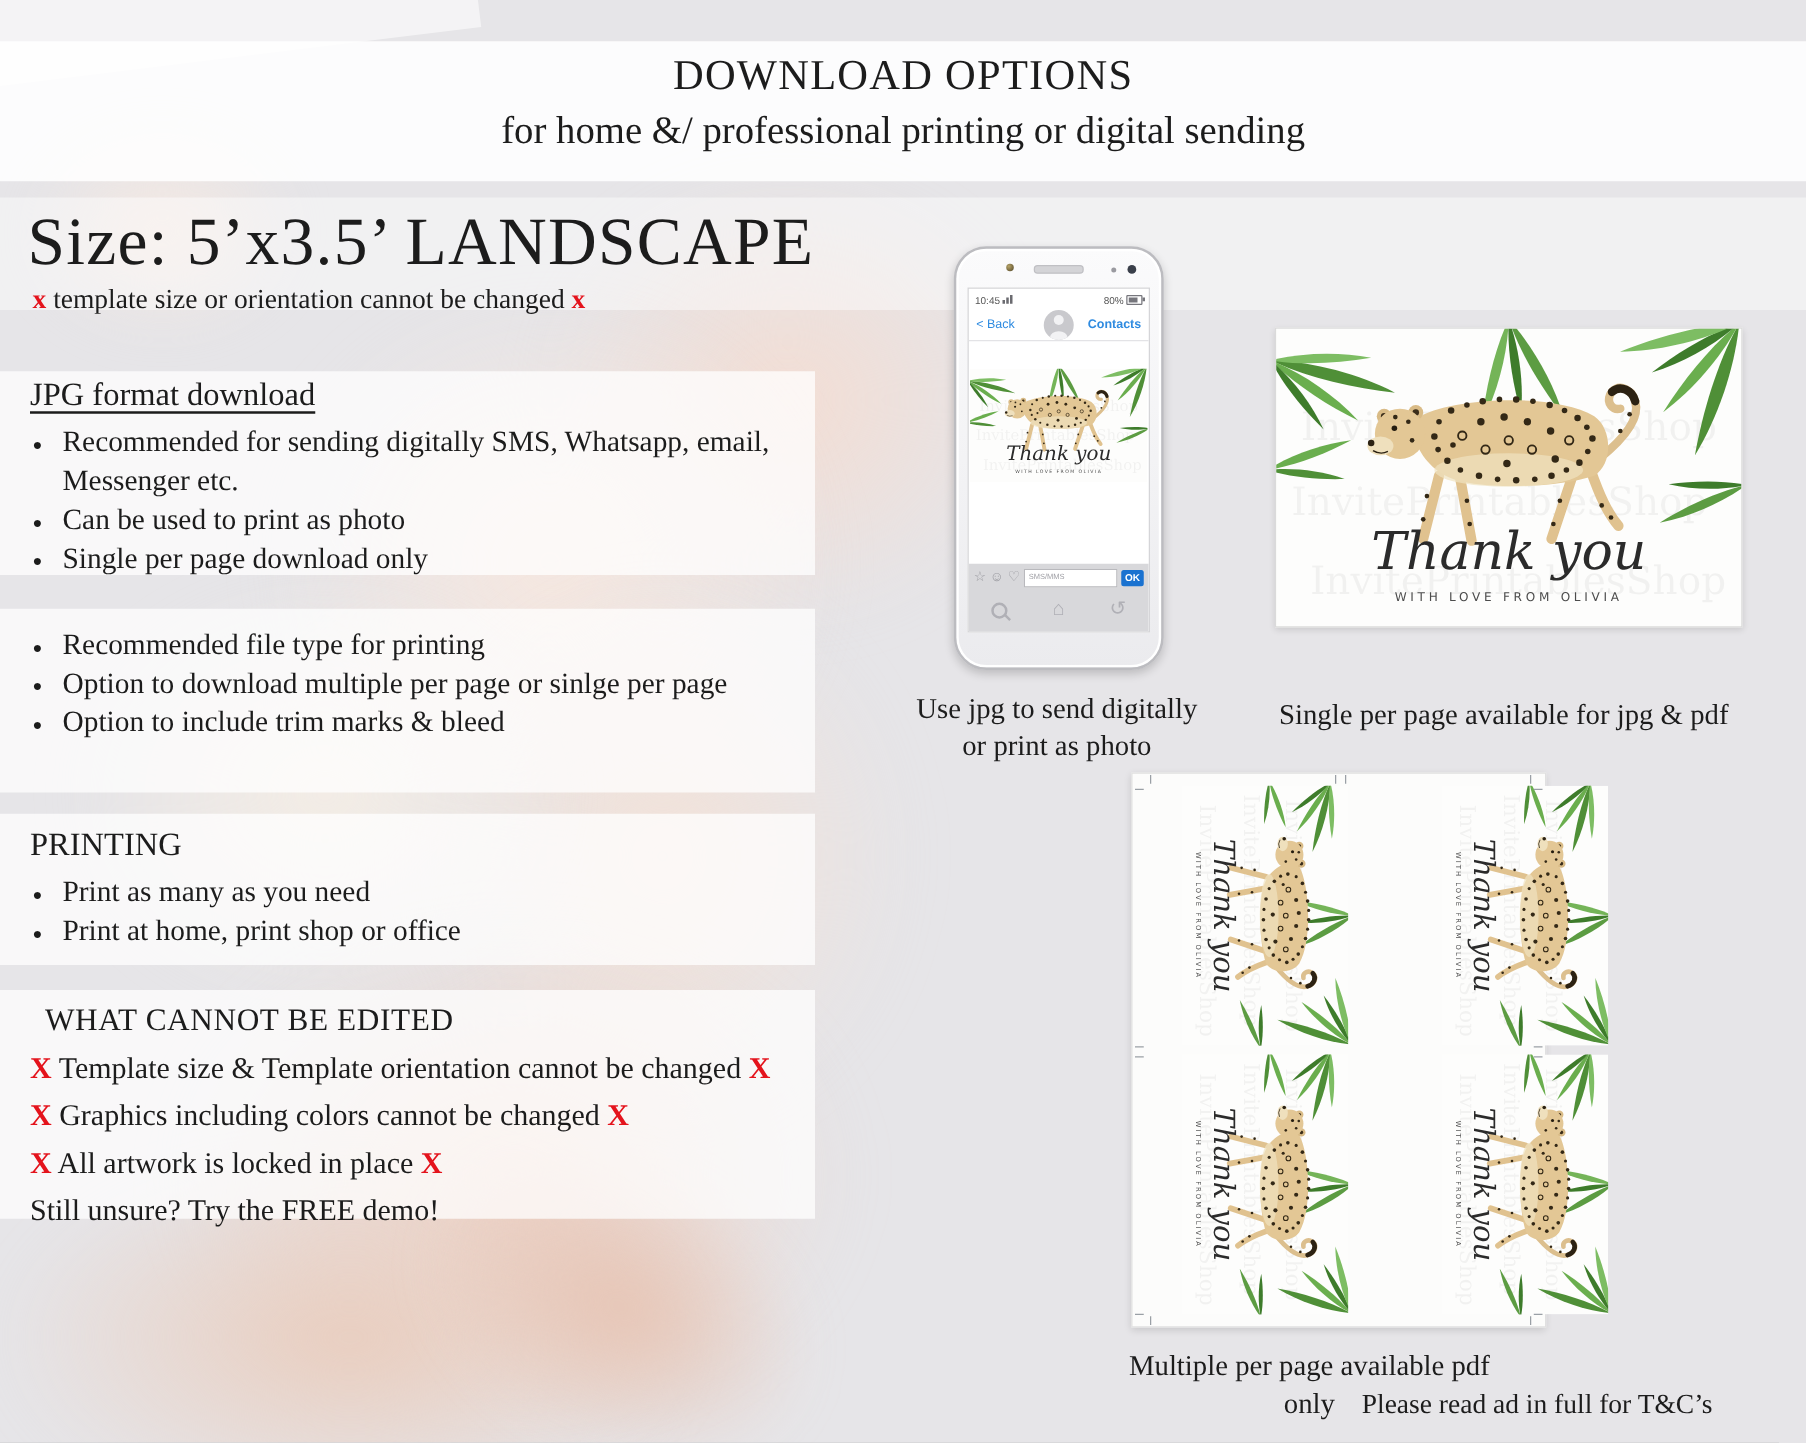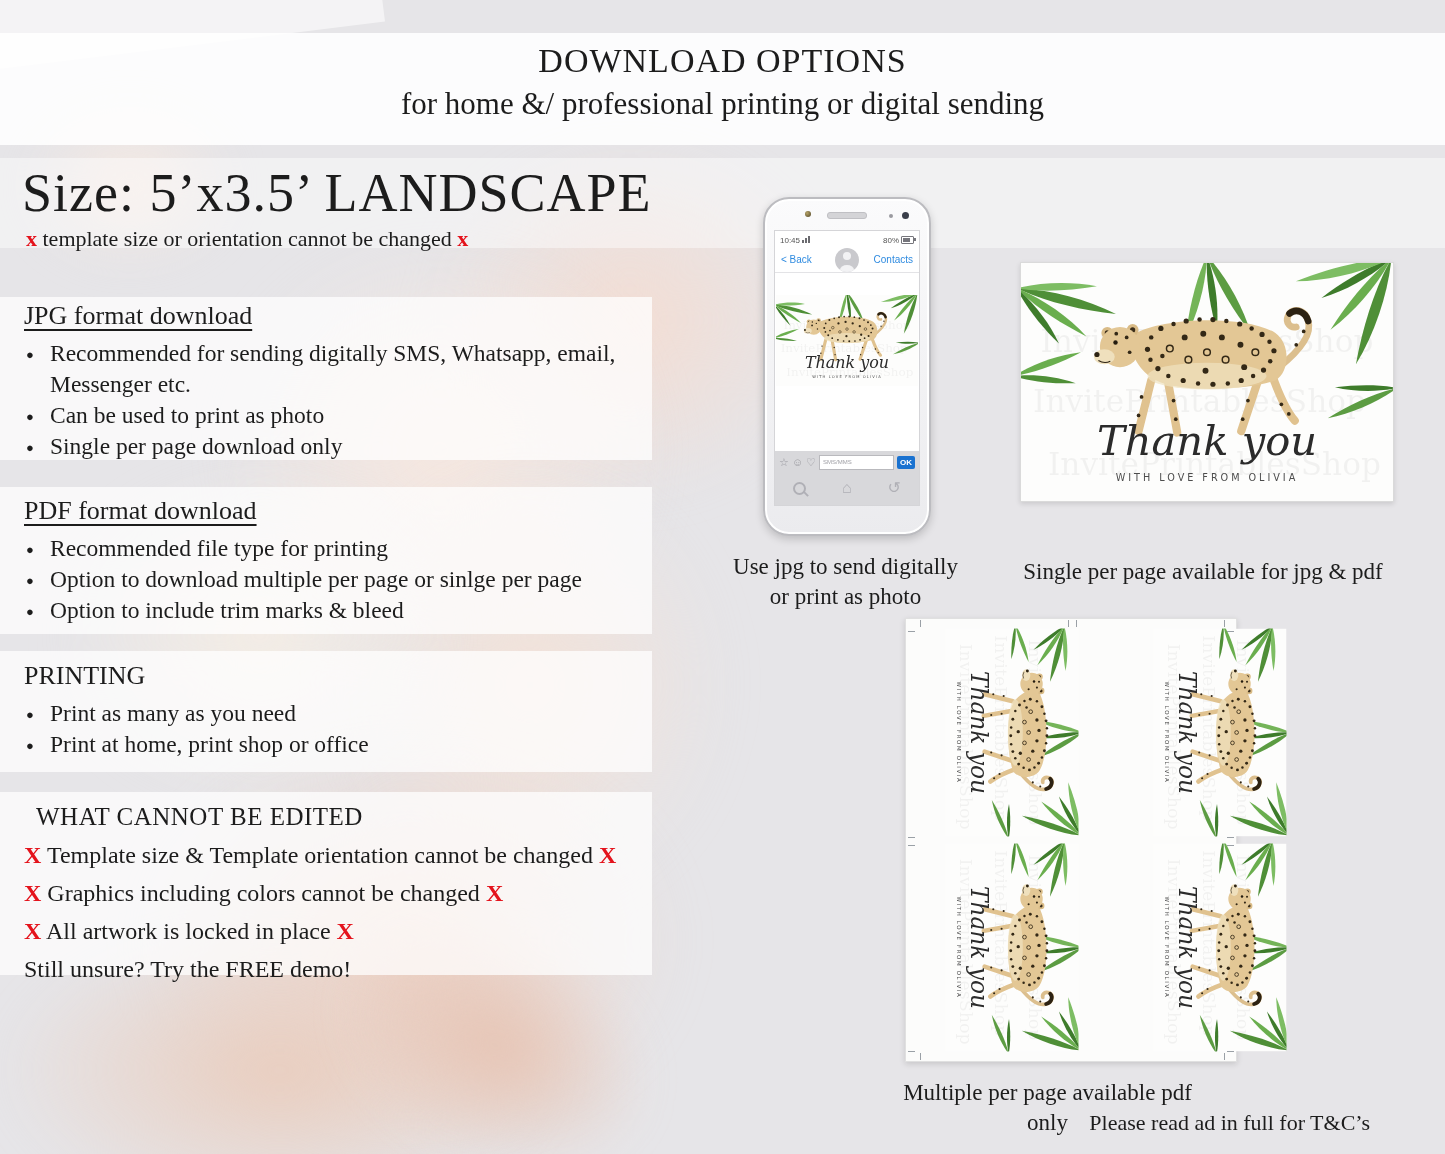--- a/index.html
+++ b/index.html
@@ -53,21 +53,21 @@
           font-family:"Liberation Sans",sans-serif;}
   .status{height:14px;padding:2px 5px 0 5px;display:flex;justify-content:space-between;align-items:center;font-size:8px;color:#555;}
   .sig{display:inline-flex;align-items:flex-end;gap:1px;margin-left:2px;}
   .sig i{display:block;width:2px;background:#6b6b70;}
   .bat{display:inline-flex;align-items:center;gap:2px;margin-left:44px;}
   .batbox{width:11px;height:6px;border:1px solid #76767c;border-radius:1px;position:relative;}
   .batbox::before{content:"";position:absolute;left:1px;top:1px;bottom:1px;width:7px;background:#76767c;}
   .batbox::after{content:"";position:absolute;right:-3px;top:1px;width:2px;height:3px;background:#76767c;}
   .navrow{height:25px;position:relative;border-bottom:1px solid #e3e3e6;}
   .back{position:absolute;left:6px;top:7px;font-size:10px;color:#2f8be0;}
-  .contacts{position:absolute;right:6px;top:7px;font-size:10px;color:#2f8be0;}
+  .contacts{position:absolute;right:6px;top:7px;font-size:10px;color:#2f8be0;font-weight:bold;}
   .avatar{position:absolute;left:50%;margin-left:-12px;top:1px;width:24px;height:24px;border-radius:50%;background:#c9c9cd;overflow:hidden;}
   .avatar .hd{position:absolute;left:50%;margin-left:-4px;top:4px;width:8px;height:8px;border-radius:50%;background:#f2f2f4;}
   .avatar .bd{position:absolute;left:50%;margin-left:-7px;bottom:-3px;width:14px;height:10px;border-radius:50%;background:#f2f2f4;}
   .msgcard{position:absolute;left:1px;top:64px;width:142px;}
   .graybar{position:absolute;left:0;right:0;bottom:0;height:54px;background:#d8d8db;}
   .inputrow{height:22px;display:flex;align-items:center;padding:0 4px;gap:3px;}
   .inputrow .ic{font-size:11px;color:#9d9da3;line-height:1;}
   .smsfield{flex:1;height:13px;background:#fff;border:1px solid #b9b9bd;font-size:6px;color:#a0a0a6;line-height:13px;padding-left:3px;}
   .okbtn{width:18px;height:13px;background:#1a72d0;color:#fff;font-size:8px;font-weight:bold;text-align:center;line-height:13px;border-radius:2px;}
   .phonenav{height:30px;display:flex;justify-content:space-around;align-items:center;color:#b0b0b6;}
@@ -136,21 +136,20 @@
   <div class="sec" style="top:300px;">
     <span class="sec-head">JPG format download</span>
     <ul>
       <li>Recommended for sending digitally SMS, Whatsapp, email, Messenger etc.</li>
       <li>Can be used to print as photo</li>
       <li>Single per page download only</li>
     </ul>
   </div>
 
   <div class="sec" style="top:495px;">
-    <span class="sec-head">PDF format download</span>
     <ul>
       <li>Recommended file type for printing</li>
       <li>Option to download multiple per page or sinlge per page</li>
       <li>Option to include trim marks &amp; bleed</li>
     </ul>
   </div>
 
   <div class="sec" style="top:660px;">
     <span class="sec-head noline">PRINTING</span>
     <ul>

